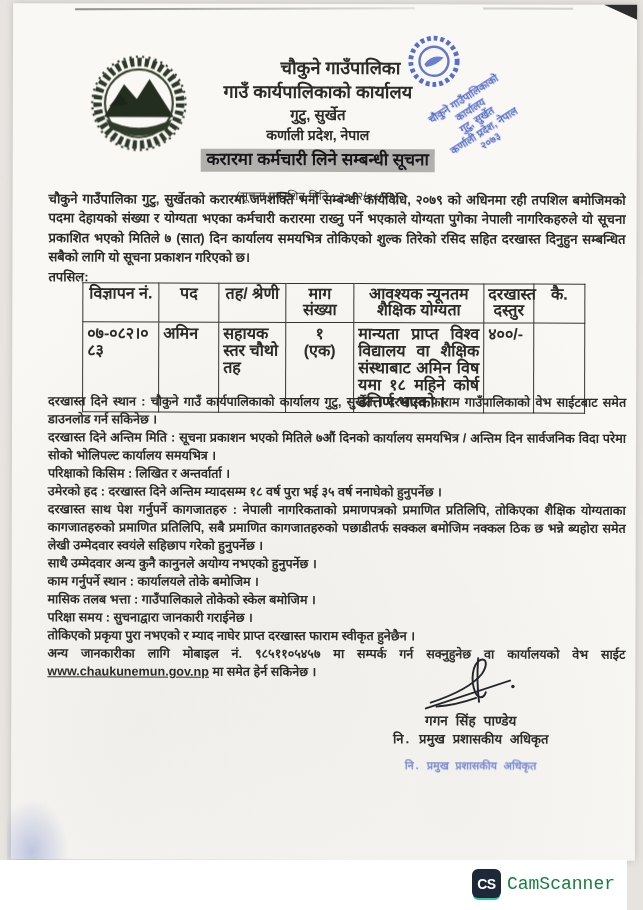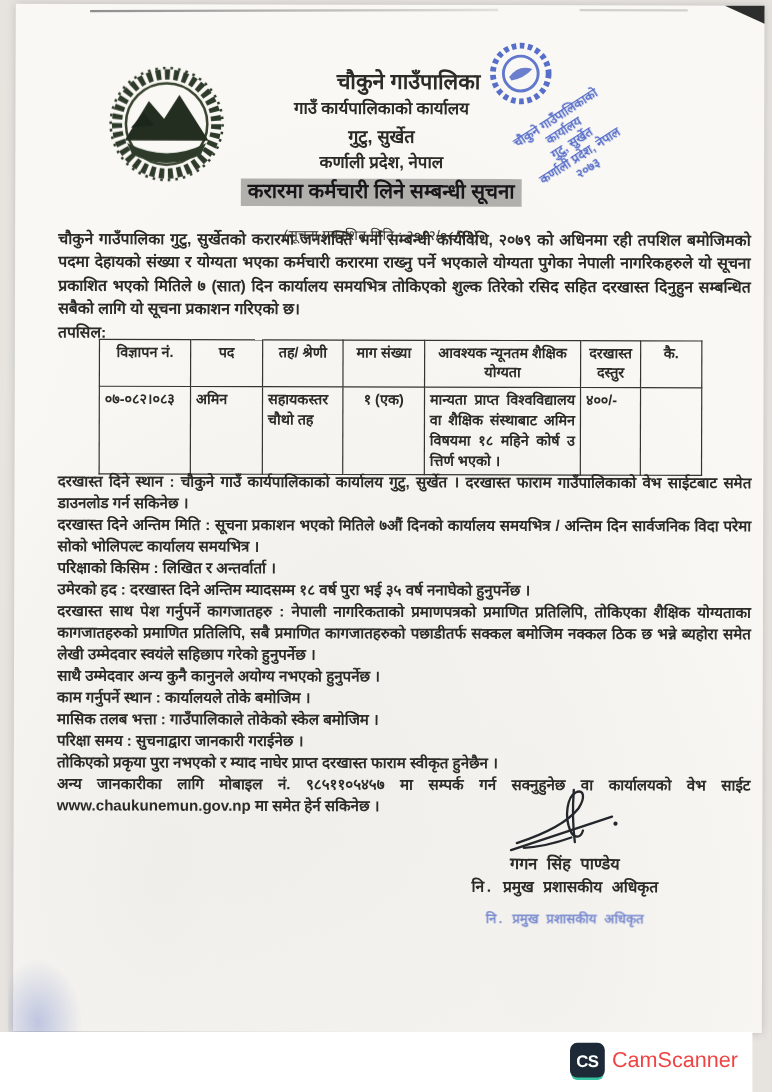--- a/index.html
+++ b/index.html
@@ -15,70 +15,70 @@
   .artifact-topline2{position:absolute;top:3px;left:470px;width:90px;height:2px;background:rgba(90,90,90,.25);}
   .artifact-corner{position:absolute;top:0;right:0;width:0;height:0;
          border-top:15px solid #2d2d2d;border-left:33px solid transparent;}
   .smudge{position:absolute;left:-4px;top:795px;width:62px;height:82px;
          background:radial-gradient(ellipse at 40% 65%,rgba(110,130,200,.40),rgba(110,130,200,0) 70%);}
 
   
   .emblem{position:absolute;left:73px;top:48px;width:106px;height:110px;filter:blur(.4px);}
   .head-text{position:absolute;left:150px;top:52px;width:310px;text-align:center;}
   .h-line1{font-size:18px;font-weight:700;line-height:24px;margin-left:45px;}
-  .h-line2{font-size:14px;font-weight:700;line-height:24px;font-family:Liberation Serif, serif;}
+  .h-line2{font-size:18px;font-weight:700;line-height:24px;}
   .h-line3{font-size:15px;font-weight:700;line-height:21px;}
   .h-line4{font-size:14px;font-weight:700;line-height:20px;}
   .title-box{display:inline-block;background:#b2b0ad;color:#17171a;font-size:17px;font-weight:700;
              padding:1px 6px 2px;margin-top:4px;line-height:20px;}
   .h-date{font-size:11.5px;font-weight:400;margin-top:16px;letter-spacing:.2px;}
 
   
   .stamp{position:absolute;left:352px;top:22px;width:210px;height:160px;pointer-events:none;}
   .stamp-gear{position:absolute;left:40px;top:6px;width:58px;height:58px;}
   .stamp-text{position:absolute;left:22px;top:62px;width:180px;text-align:center;
       transform:rotate(-33deg);color:#3b57c2;font-weight:700;font-size:10.5px;line-height:12.5px;
       opacity:.88;filter:blur(.3px);}
 
   
   .body-block{position:absolute;left:36px;top:186px;width:577px;}
   .body-par{margin:0;text-align:justify;font-size:13.1px;font-weight:600;line-height:19.4px;}
   .tapasil{font-size:13px;font-weight:700;line-height:18px;margin-top:1px;}
 
   
   table.vac{position:absolute;left:70px;top:279px;width:502px;border-collapse:collapse;table-layout:fixed;}
-  table.vac th,table.vac td{border:1.4px solid #35352f;font-size:12px;padding:2px 4px;}
+  table.vac th,table.vac td{border:1.4px solid #35352f;font-size:16px;padding:2px 4px;}
   table.vac th{font-weight:700;text-align:center;vertical-align:top;line-height:16px;height:34px;}
   table.vac td{font-weight:600;vertical-align:top;line-height:17px;height:64px;}
   .td-left{text-align:left;word-break:break-all;}
   .td-center{text-align:center;}
   .narrow-wrap{display:inline-block;width:34px;text-align:center;}
   .qual{text-align:justify;}
 
   
   .notes{position:absolute;left:36px;top:389px;width:578px;}
   .notes p{margin:0;font-size:12.6px;font-weight:600;line-height:18px;text-align:justify;}
   .notes .lbl{font-weight:700;}
-  .url{font-weight:700;margin-top:28px;}
+  .url{text-decoration:underline;font-weight:700;margin-top:28px;}
 
   
   .sig{position:absolute;left:352px;top:650px;width:215px;text-align:center;font-family:Liberation Mono, monospace;}
   .sig-svg{display:block;margin:0 auto;width:120px;height:58px;}
   .sig-name{font-size:13.5px;font-weight:700;line-height:18px;margin-top:1px;}
   .sig-title{font-size:13px;font-weight:700;line-height:18px;}
   .sig-stamp{font-size:11px;font-weight:700;color:#5068c5;opacity:.75;filter:blur(.35px);margin-top:8px;}
 
   
   .footer{position:absolute;left:0;right:16px;bottom:0;height:50px;background:#ffffff;}
   .cs{position:absolute;right:12px;bottom:12px;display:flex;align-items:center;gap:6px;}
   .cs-badge{position:relative;width:29px;height:29px;border-radius:6px;background:#1d2936;
             display:flex;align-items:center;justify-content:center;
             box-shadow:0 3px 0 -1px #35c3a2;}
   .cs-badge span{color:#fff;font-size:14px;font-weight:700;letter-spacing:-.5px;}
-  .cs-name{font-family:Liberation Sans, sans-serif;font-size:18px;color:#ef4444;}
+  .cs-name{font-family:Liberation Mono, monospace;font-size:18px;color:#15803d;}
 </style>
 </head>
 <body>
 
 <div class="screen">
   <div class="paper">
 
     <div class="artifact-topline"></div>
     <div class="artifact-topline2"></div>
     <div class="artifact-corner"></div>

